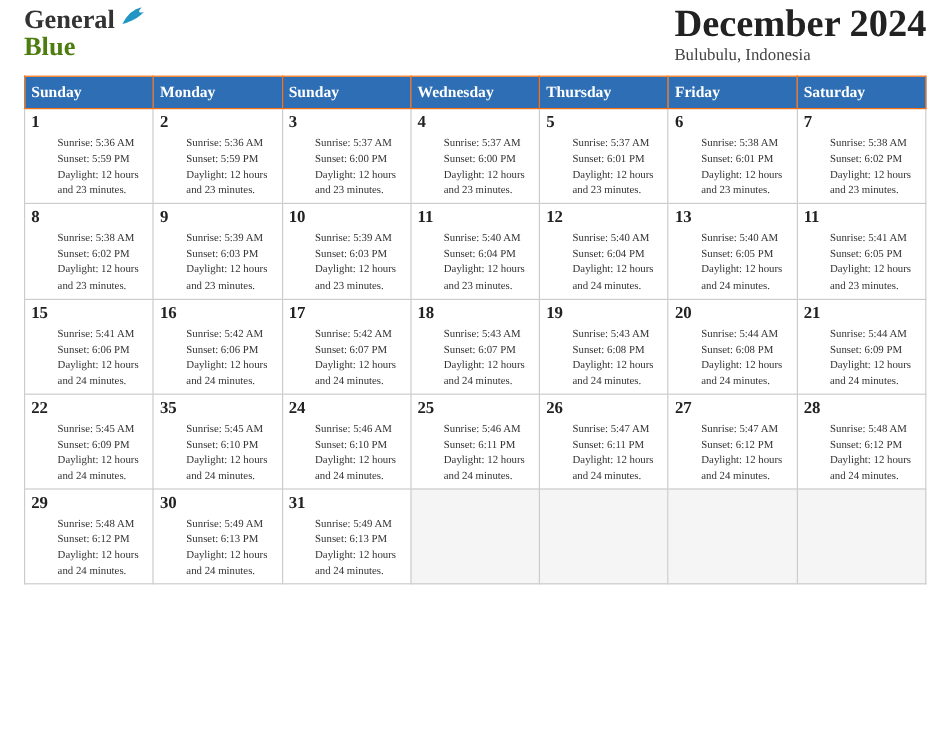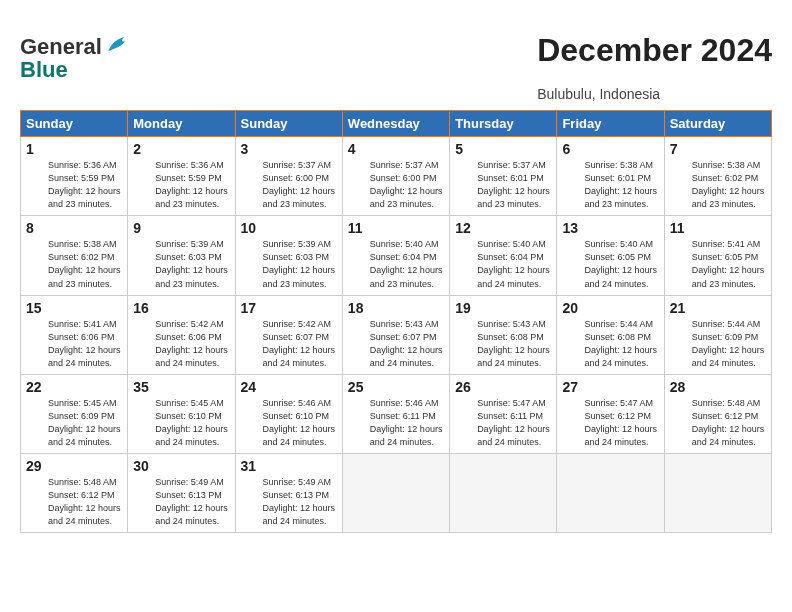--- a/index.html
+++ b/index.html
@@ -6,22 +6,23 @@
     body {
       font-family: Arial, sans-serif;
       background: #fff;
       width: 792px;
       height: 612px;
       overflow: hidden;
     }
     .page {
       width: 792px;
       height: 508px;
-      padding: 33px 20px 14px 20px;
+      padding: 2px 20px 14px 20px;
       background: #fff;
+      font-family: Liberation Serif, serif;
     }
     .header {
       display: flex;
       justify-content: space-between;
       align-items: flex-start;
       margin-bottom: 8px;
     }
     .logo {
       display: flex;
       flex-direction: column;
@@ -35,21 +36,21 @@
     }
     .month-title {
       font-size: 32px;
       font-weight: bold;
       color: #222;
       line-height: 1.1;
     }
     .location {
       font-size: 14px;
       color: #444;
-      margin-top: 18px;
+      margin-top: 2px;
     }
     .calendar {
       width: 100%;
       border-collapse: collapse;
       table-layout: fixed;
     }
     .calendar th {
       background: #2d6eb5;
       color: #fff;
       text-align: left;
@@ -95,21 +96,21 @@
   <div class="header">
     <div class="logo">
       <div class="logo-row">
         <span style="font-size:22px;font-weight:bold;color:#333;">General</span>
         <span style="color:#2196c4;font-size:22px;margin-left:2px;">
           <svg width="28" height="22" viewBox="0 0 28 22" fill="none" xmlns="http://www.w3.org/2000/svg">
             <path d="M4 18 Q10 6 20 4 Q15 10 22 8 Q16 14 10 16 Q14 14 18 10 Q12 16 4 18Z" fill="#2196c4"></path>
           </svg>
         </span>
       </div>
-      <div style="font-size:22px;font-weight:bold;color:#0f766e;margin-top:-4px;">Blue</div>
+      <div style="font-size:22px;font-weight:bold;color:#4d7c0f;margin-top:-4px;">Blue</div>
     </div>
     <div class="title-area">
       <div class="month-title">December 2024</div>
       <div class="location">Bulubulu, Indonesia</div>
     </div>
   </div>
 
   <table class="calendar">
     <thead>
       <tr>

